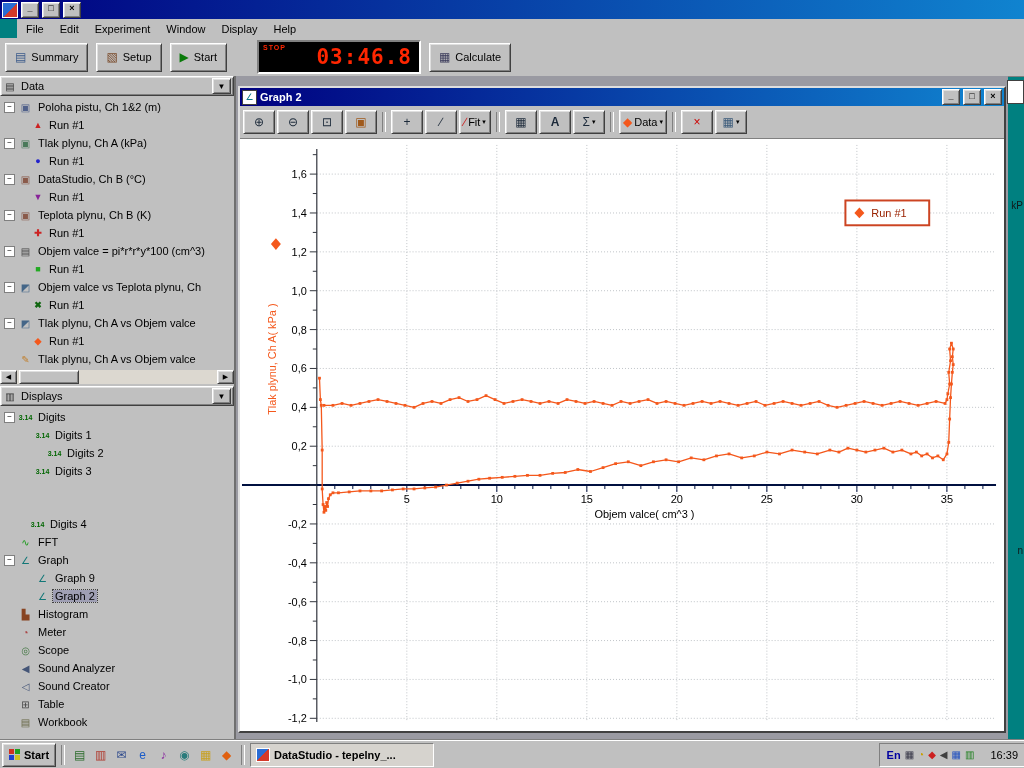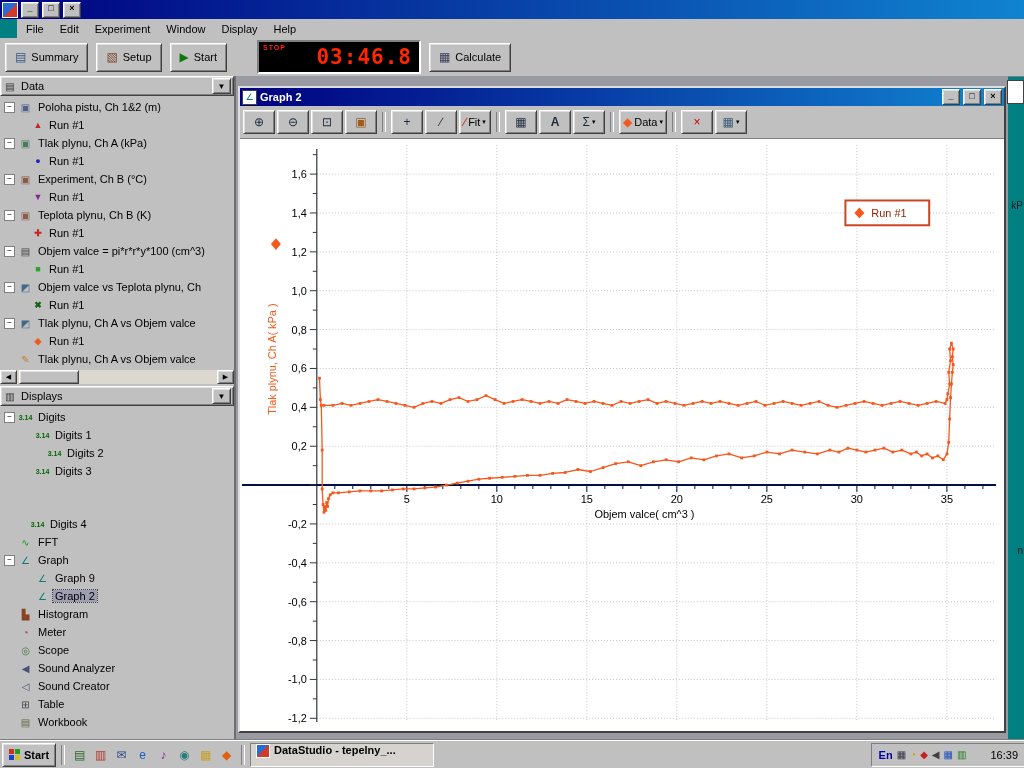--- a/index.html
+++ b/index.html
@@ -64,26 +64,26 @@
   .frag-win{position:absolute;right:0;top:80px;width:15px;height:22px;background:#fff;border:1px solid #404040;}
   .frag-text{position:absolute;right:1px;color:#101818;font-size:10px;}
 
   
   .taskbar{position:absolute;left:0;bottom:0;width:1024px;height:27px;background:#c0c0c0;border-top:1px solid #ffffff;box-shadow:0 -1px 0 #808080;display:flex;align-items:center;gap:3px;padding:0 2px;}
   .start-btn{height:22px;display:flex;align-items:center;gap:4px;padding:0 6px;font-weight:bold;}
   .flag{width:11px;height:11px;display:grid;grid-template-columns:5px 5px;grid-template-rows:5px 5px;gap:1px;}
   .flag i{display:block;}
   .tsep{width:2px;height:20px;border-left:1px solid #808080;border-right:1px solid #fff;margin:0 2px;}
   .ql{width:19px;height:19px;display:flex;align-items:center;justify-content:center;font-size:12px;}
-  .task-btn{height:22px;width:172px;display:flex;gap:4px;padding:0 5px;background:#d6d3ce;border:1px solid;border-color:#808080 #ffffff #ffffff #808080;font-weight:bold;white-space:nowrap;overflow:hidden;}
+  .task-btn{height:22px;width:172px;display:flex;align-items:center;gap:4px;padding:0 5px;background:#d6d3ce;border:1px solid;border-color:#808080 #ffffff #ffffff #808080;font-weight:bold;white-space:nowrap;overflow:hidden;}
   .task-btn .app-ico{width:12px;height:12px;}
   .tray{margin-left:auto;height:22px;display:flex;align-items:center;gap:4px;padding:0 7px;border:1px solid;border-color:#808080 #ffffff #ffffff #808080;}
   .tray .lang{font-weight:bold;color:#0000a0;}
   .tray .tico{font-size:10px;}
-  .clock{margin-left:20px;}
+  .clock{margin-left:12px;}
 </style>
 </head>
 <body>
 
 <div class="screen">
 
   <div class="titlebar">
     <span class="app-ico"></span>
     <span class="capbtn raised">
         <span>_</span>
@@ -151,21 +151,21 @@
             <span class="tree-ico" style="color: rgb(74, 122, 90);">▣</span>
             <span class="tree-label">Tlak plynu, Ch A (kPa)</span>
           </div>
           <div class="tree-row" style="padding-left: 32px;">
             <span class="run-marker" style="color: rgb(34, 34, 204);">●</span>
             <span class="tree-label">Run #1</span>
           </div>
           <div class="tree-row">
             <span class="expander">−</span>
             <span class="tree-ico" style="color: rgb(138, 90, 74);">▣</span>
-            <span class="tree-label">Experiment, Ch B (°C)</span>
+            <span class="tree-label">DataStudio, Ch B (°C)</span>
           </div>
           <div class="tree-row" style="padding-left: 32px;">
             <span class="run-marker" style="color: rgb(136, 34, 153);">▼</span>
             <span class="tree-label">Run #1</span>
           </div>
           <div class="tree-row">
             <span class="expander">−</span>
             <span class="tree-ico" style="color: rgb(138, 90, 74);">▣</span>
             <span class="tree-label">Teplota plynu, Ch B (K)</span>
           </div>

